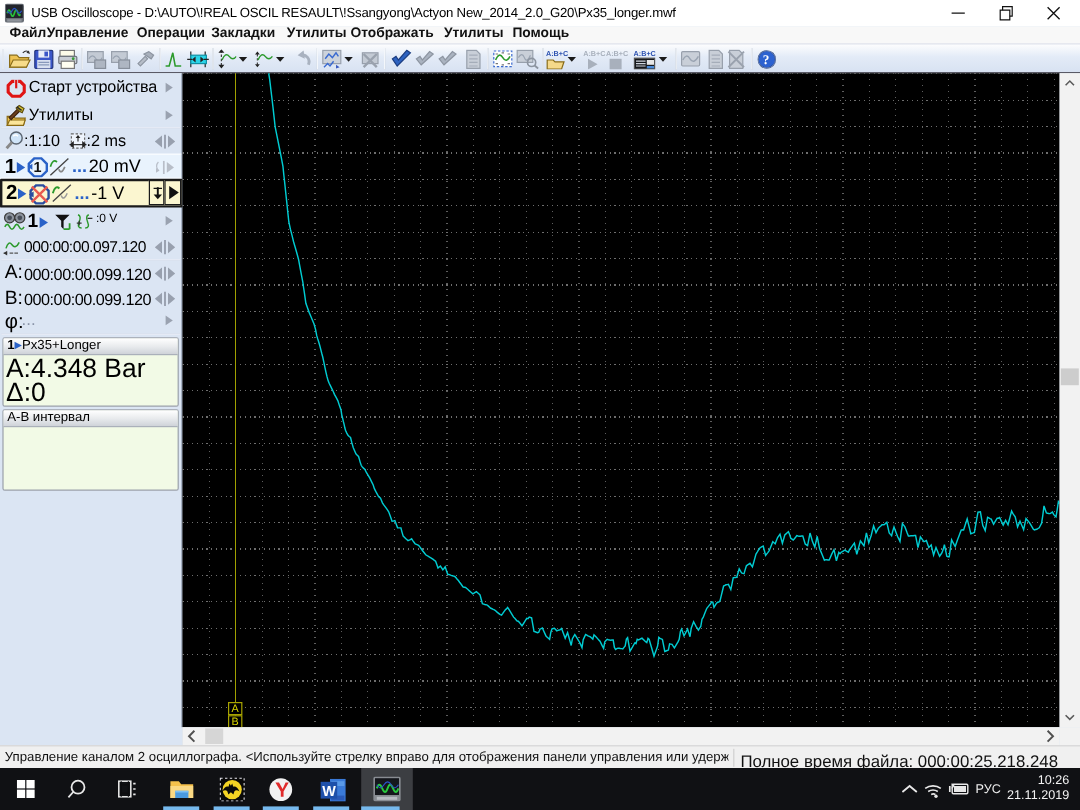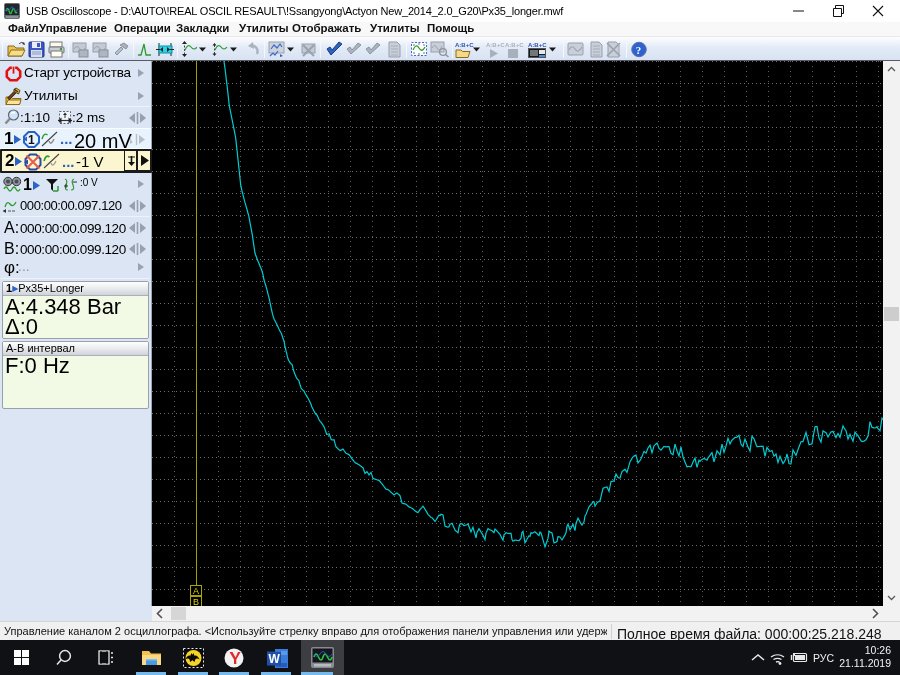--- a/index.html
+++ b/index.html
@@ -288,21 +288,21 @@
         <path d="M6.5 2h6L17 6.5v6L12.5 17h-6L2 12.5v-6z" fill="none" stroke="#2a62c8" stroke-width="2"></path>
         <text x="6" y="13.5" font-size="12" font-weight="bold" fill="#111" font-family="Liberation Sans">1</text>
         <path d="M1 9l4-2.5v5z" fill="#2a62c8"></path>
       </svg>
   <svg class="abs" style="left:41px;top:2px" width="17" height="16" viewBox="0 0 17 16">
         <path d="M1 8q2-7 5.5-4" stroke="#2c9a2c" stroke-width="1.4" fill="none"></path>
         <path d="M8 10q2 5 5-2" stroke="#888" stroke-width="1.4" fill="none"></path>
         <path d="M1 15L16 1" stroke="#444" stroke-width="1.1"></path>
       </svg>
   <span style="position:absolute;left:60px;top:1px;font-size:15px;color:#2a62c8;font-weight:bold">...</span>
-  <span style="position:absolute;left:74px;top:1px;font-size:20px">20 mV</span>
+  <span style="position:absolute;left:74px;top:1px;font-size:15px">20 mV</span>
   <svg class="abs" style="right:5px;top:5px" width="18" height="11">
         <path d="M4 1c-2 2-2 5 0 7" stroke="#b8bec8" fill="none"></path>
         <path d="M5 8l-3 2 0-4z" fill="#b8bec8"></path>
         <path d="M8.5 0v11" stroke="#b8bec8" stroke-width="1.4"></path>
         <path d="M11 1l6 4.5-6 4.5z" fill="#b8bec8"></path>
       </svg>
 </div>
 
 <div class="abs" style="left:0;top:88px;width:152px;height:24px;background:#fbf6d0;border:2px solid #1a1a1a;border-radius:1px">
   <span style="position:absolute;left:3px;top:0px;font-size:17px;font-weight:bold">2</span>
@@ -405,21 +405,20 @@
 <div class="psep" style="top:217px"></div>
 
 <div class="mpanel" style="top:220px;height:58px">
   <div class="mhead"><b>1</b><span style="color:#2a62c8;font-size:8px;vertical-align:1px">▶</span>Px35+Longer</div>
   <div class="mbig" style="margin-top:1px">A:4.348 Bar</div>
   <div class="mbig">Δ:0</div>
 </div>
 
 <div class="mpanel" style="top:280px;height:68px">
   <div class="mhead">А-В интервал</div>
-  <div class="mbig">F:0 Hz</div>
 </div>
 
 </div>
 
 <svg class="abs" id="plot" width="731" height="545" viewBox="0 0 731 545">
   <path d="M22.5 0V545 M44.5 0V545 M66.5 0V545 M88.5 0V545 M110.5 0V545 M132.5 0V545 M154.5 0V545 M176.5 0V545 M198.5 0V545 M220.5 0V545 M242.5 0V545 M264.5 0V545 M286.5 0V545 M308.5 0V545 M330.5 0V545 M352.5 0V545 M374.5 0V545 M396.5 0V545 M418.5 0V545 M440.5 0V545 M462.5 0V545 M484.5 0V545 M506.5 0V545 M528.5 0V545 M550.5 0V545 M572.5 0V545 M594.5 0V545 M616.5 0V545 M638.5 0V545 M660.5 0V545 M682.5 0V545 M704.5 0V545 M726.5 0V545" stroke="#5e5e5e" stroke-width="1" stroke-dasharray="1 4" fill="none" shape-rendering="crispEdges"></path>
   <path d="M0 0.5H731 M0 22.5H731 M0 44.5H731 M0 66.5H731 M0 88.5H731 M0 110.5H731 M0 132.5H731 M0 154.5H731 M0 176.5H731 M0 198.5H731 M0 220.5H731 M0 242.5H731 M0 264.5H731 M0 286.5H731 M0 308.5H731 M0 330.5H731 M0 352.5H731 M0 374.5H731 M0 396.5H731 M0 418.5H731 M0 440.5H731 M0 462.5H731 M0 484.5H731 M0 506.5H731 M0 528.5H731" stroke="#6e6e6e" stroke-width="1" stroke-dasharray="1 3" fill="none" shape-rendering="crispEdges"></path>
   <line x1="44.5" y1="0" x2="44.5" y2="524" stroke="#a0a000" stroke-width="1" shape-rendering="crispEdges"></line>
   <path d="M71.9,0.0 L72.8,5.8 L73.7,13.4 L74.6,20.9 L75.5,28.5 L76.4,36.6 L77.3,44.8 L78.6,51.2 L79.9,57.7 L81.2,64.2 L82.5,70.7 L83.8,77.6 L84.5,84.6 L85.2,90.8 L85.9,97.5 L86.6,104.1 L87.3,110.7 L88.0,117.4 L88.7,124.0 L90.0,130.0 L91.4,135.3 L92.7,140.7 L94.1,145.4 L95.4,150.0 L96.8,155.2 L97.7,160.1 L98.6,164.9 L99.5,169.7 L100.4,174.3 L101.0,178.8 L101.7,183.3 L102.3,187.6 L102.9,191.8 L104.3,195.7 L105.6,199.3 L107.0,202.5 L108.3,205.7 L109.7,209.0 L111.0,213.7 L111.9,218.5 L112.7,221.2 L113.6,224.0 L114.4,226.7 L115.3,230.1 L116.1,233.4 L117.0,236.7 L117.9,241.0 L118.8,245.3 L119.7,249.5 L120.5,252.9 L121.4,256.2 L122.3,258.4 L123.4,260.6 L124.5,262.8 L125.6,265.0 L126.7,267.6 L128.1,270.2 L129.5,272.8 L130.8,276.8 L132.2,280.7 L132.8,284.7 L133.5,287.5 L134.1,290.2 L134.8,292.9 L135.4,295.7 L136.0,297.8 L137.0,299.9 L138.0,301.7 L139.0,302.7 L140.1,303.6 L141.2,307.9 L142.4,312.1 L143.5,314.6 L144.6,317.2 L145.7,318.3 L146.8,319.4 L147.5,321.8 L148.2,324.3 L149.0,326.7 L149.7,327.9 L150.9,329.1 L152.1,330.2 L153.3,332.7 L154.8,335.1 L156.2,337.5 L157.6,340.3 L159.0,343.2 L159.9,346.0 L160.8,347.8 L161.7,349.6 L162.7,351.4 L163.5,352.8 L164.3,353.5 L165.1,354.2 L165.9,356.1 L166.7,358.0 L167.8,359.8 L168.9,361.2 L170.0,362.7 L171.0,364.1 L171.9,365.5 L172.9,368.1 L173.8,370.7 L174.7,373.3 L175.9,373.2 L177.1,372.8 L178.2,375.8 L179.3,378.8 L180.2,378.9 L181.1,378.9 L182.1,378.9 L183.0,382.4 L184.0,385.8 L185.0,386.7 L186.0,387.7 L187.0,388.6 L188.0,389.6 L189.0,389.1 L190.0,388.6 L191.0,388.0 L192.0,389.5 L193.0,390.9 L194.0,392.3 L195.0,392.7 L196.0,393.1 L197.0,393.6 L198.0,394.9 L199.0,396.3 L200.0,397.8 L201.0,399.0 L202.0,400.3 L203.0,401.5 L204.0,402.1 L205.0,402.6 L206.0,403.2 L207.0,403.8 L208.0,404.5 L209.0,405.2 L210.0,406.0 L211.0,406.7 L212.0,409.5 L213.0,412.4 L214.0,411.5 L215.0,410.7 L216.0,412.3 L217.0,413.9 L218.0,412.7 L219.0,411.4 L220.0,414.4 L221.0,417.4 L222.0,417.7 L223.0,418.1 L224.0,418.5 L225.0,418.8 L226.0,419.1 L227.0,419.4 L228.0,420.5 L229.0,421.7 L230.0,422.8 L231.0,424.2 L232.0,425.5 L233.0,426.9 L234.0,428.3 L235.0,428.4 L236.0,428.6 L237.0,429.4 L238.0,430.2 L239.0,431.2 L240.0,432.1 L241.0,433.0 L242.0,433.9 L243.0,433.3 L244.0,432.6 L245.0,432.0 L246.0,432.9 L247.0,433.8 L248.0,434.7 L249.0,438.4 L250.0,442.1 L251.0,442.4 L252.0,442.7 L253.0,442.9 L254.0,443.2 L255.0,444.1 L256.0,445.0 L257.0,445.9 L258.0,446.3 L259.0,446.8 L260.0,447.2 L261.0,448.0 L262.0,448.9 L263.0,449.7 L264.0,450.5 L265.0,451.1 L266.0,451.6 L267.0,450.2 L268.0,448.7 L269.0,447.3 L270.0,446.4 L271.0,445.2 L272.0,446.7 L273.0,448.3 L274.0,449.9 L275.0,451.6 L276.0,453.3 L277.0,454.3 L278.0,455.4 L279.0,456.5 L280.0,456.7 L281.0,457.9 L282.0,459.2 L283.0,460.5 L284.0,459.0 L285.0,457.4 L286.0,455.8 L287.0,454.2 L288.0,454.5 L289.0,453.3 L290.0,453.6 L291.0,453.9 L292.0,459.5 L293.0,465.2 L294.0,465.5 L295.0,465.9 L296.0,466.2 L297.0,465.8 L298.0,463.2 L299.0,462.8 L300.0,462.3 L301.0,464.6 L302.0,466.8 L303.0,469.1 L304.0,470.0 L305.0,470.9 L306.0,471.8 L307.0,466.0 L308.0,463.0 L309.0,462.8 L310.0,462.6 L311.0,463.6 L312.0,464.7 L313.0,464.3 L314.0,464.0 L315.0,463.7 L316.0,462.8 L317.0,465.5 L318.0,468.2 L319.0,470.9 L320.0,468.5 L321.0,466.2 L322.0,469.8 L323.0,473.3 L324.0,476.9 L325.0,471.2 L326.0,469.6 L327.0,467.8 L328.0,469.4 L329.0,471.0 L330.0,472.6 L331.0,474.2 L332.0,476.4 L333.0,478.7 L334.0,472.1 L335.0,469.9 L336.0,467.7 L337.0,468.3 L338.0,468.9 L339.0,469.3 L340.0,469.8 L341.0,470.7 L342.0,471.6 L343.0,468.1 L344.0,469.0 L345.0,470.1 L346.0,471.2 L347.0,472.3 L348.0,473.4 L349.0,475.4 L350.0,477.4 L351.0,479.3 L352.0,473.9 L353.0,472.8 L354.0,471.8 L355.0,472.1 L356.0,472.3 L357.0,472.6 L358.0,472.4 L359.0,472.4 L360.0,478.5 L361.0,480.2 L362.0,479.6 L363.0,479.1 L364.0,479.2 L365.0,479.4 L366.0,479.5 L367.0,479.7 L368.0,478.5 L369.0,477.3 L370.0,471.6 L371.0,470.4 L372.0,476.0 L373.0,481.7 L374.0,480.0 L375.0,478.3 L376.0,476.5 L377.0,474.8 L378.0,475.4 L379.0,471.7 L380.0,472.3 L381.0,471.8 L382.0,471.3 L383.0,470.8 L384.0,471.8 L385.0,472.7 L386.0,473.7 L387.0,474.5 L388.0,471.0 L389.0,471.9 L390.0,475.4 L391.0,478.8 L392.0,482.3 L393.0,485.8 L394.0,483.0 L395.0,480.2 L396.0,477.4 L397.0,470.2 L398.0,471.0 L399.0,471.4 L400.0,471.9 L401.0,476.9 L402.0,481.9 L403.0,481.5 L404.0,481.1 L405.0,480.6 L406.0,475.6 L407.0,475.8 L408.0,476.0 L409.0,477.5 L410.0,478.9 L411.0,477.3 L412.0,475.6 L413.0,473.9 L414.0,471.8 L415.0,465.3 L416.0,463.2 L417.0,466.0 L418.0,468.8 L419.0,467.0 L420.0,465.1 L421.0,463.2 L422.0,466.4 L423.0,469.6 L424.0,462.5 L425.0,459.8 L426.0,457.1 L427.0,459.0 L428.0,460.9 L429.0,462.5 L430.0,464.1 L431.0,462.5 L432.0,461.0 L433.0,455.0 L434.0,453.5 L435.0,450.9 L436.0,448.4 L437.0,445.9 L438.0,444.7 L439.0,443.5 L440.0,442.3 L441.0,440.6 L442.0,440.7 L443.0,445.1 L444.0,443.5 L445.0,441.8 L446.0,440.9 L447.0,440.7 L448.0,439.7 L449.0,435.6 L450.0,431.5 L451.0,427.4 L452.0,426.9 L453.0,426.3 L454.0,426.2 L455.0,426.0 L456.0,428.2 L457.0,430.3 L458.0,425.5 L459.0,420.5 L460.0,420.3 L461.0,420.2 L462.0,420.0 L463.0,416.5 L464.0,413.1 L465.0,414.8 L466.0,416.5 L467.0,416.8 L468.0,417.0 L469.0,413.7 L470.0,410.5 L471.0,409.8 L472.0,409.1 L473.0,408.4 L474.0,409.9 L475.0,411.4 L476.0,407.9 L477.0,404.3 L478.0,400.7 L479.0,399.1 L480.0,397.4 L481.0,395.8 L482.0,395.1 L483.0,394.6 L484.0,394.1 L485.0,398.0 L486.0,401.9 L487.0,400.6 L488.0,399.3 L489.0,397.8 L490.0,395.4 L491.0,392.9 L492.0,390.4 L493.0,391.3 L494.0,392.1 L495.0,389.5 L496.0,387.0 L497.0,385.6 L498.0,384.2 L499.0,388.0 L500.0,391.8 L501.0,388.3 L502.0,384.8 L503.0,383.9 L504.0,383.0 L505.0,382.1 L506.0,384.4 L507.0,387.5 L508.0,388.3 L509.0,389.1 L510.0,387.9 L511.0,386.7 L512.0,385.4 L513.0,385.7 L514.0,385.9 L515.0,385.8 L516.0,385.7 L517.0,385.6 L518.0,389.0 L519.0,392.3 L520.0,393.0 L521.0,393.7 L522.0,388.5 L523.0,383.2 L524.0,386.5 L525.0,390.1 L526.0,392.5 L527.0,394.9 L528.0,390.4 L529.0,385.9 L530.0,391.1 L531.0,396.1 L532.0,398.5 L533.0,400.9 L534.0,403.4 L535.0,405.9 L536.0,405.4 L537.0,405.5 L538.0,405.6 L539.0,405.7 L540.0,403.4 L541.0,401.0 L542.0,399.0 L543.0,397.1 L544.0,401.7 L545.0,406.3 L546.0,402.8 L547.0,399.3 L548.0,400.4 L549.0,399.2 L550.0,398.6 L551.0,398.0 L552.0,397.4 L553.0,398.0 L554.0,398.6 L555.0,399.2 L556.0,396.9 L557.0,395.7 L558.0,394.3 L559.0,392.9 L560.0,391.6 L561.0,396.2 L562.0,400.9 L563.0,397.2 L564.0,393.5 L565.0,389.8 L566.0,391.1 L567.0,392.5 L568.0,393.8 L569.0,388.4 L570.0,383.1 L571.0,387.2 L572.0,391.3 L573.0,388.2 L574.0,385.2 L575.0,381.2 L576.0,377.3 L577.0,380.1 L578.0,382.9 L579.0,381.0 L580.0,379.1 L581.0,378.2 L582.0,377.3 L583.0,376.3 L584.0,376.3 L585.0,376.2 L586.0,375.1 L587.0,374.3 L588.0,378.7 L589.0,383.1 L590.0,384.3 L591.0,385.4 L592.0,381.4 L593.0,378.1 L594.0,380.8 L595.0,383.5 L596.0,386.1 L597.0,388.1 L598.0,390.2 L599.0,382.7 L600.0,375.3 L601.0,376.6 L602.0,377.9 L603.0,380.5 L604.0,383.2 L605.0,385.7 L606.0,385.6 L607.0,385.5 L608.0,385.4 L609.0,385.4 L610.0,385.3 L611.0,385.2 L612.0,390.3 L613.0,395.3 L614.0,390.9 L615.0,386.5 L616.0,387.8 L617.0,389.1 L618.0,390.4 L619.0,390.0 L620.0,389.5 L621.0,392.4 L622.0,395.2 L623.0,394.2 L624.0,393.1 L625.0,397.4 L626.0,401.6 L627.0,398.4 L628.0,395.3 L629.0,397.7 L630.0,400.2 L631.0,402.6 L632.0,401.1 L633.0,399.6 L634.0,396.8 L635.0,392.8 L636.0,397.6 L637.0,402.5 L638.0,403.0 L639.0,403.0 L640.0,395.9 L641.0,388.8 L642.0,390.7 L643.0,392.6 L644.0,394.4 L645.0,391.5 L646.0,388.6 L647.0,386.0 L648.0,383.4 L649.0,380.7 L650.0,380.5 L651.0,380.6 L652.0,377.5 L653.0,374.5 L654.0,371.4 L655.0,375.5 L656.0,379.5 L657.0,383.8 L658.0,383.4 L659.0,383.1 L660.0,382.7 L661.0,376.9 L662.0,371.2 L663.0,365.8 L664.0,365.6 L665.0,365.5 L666.0,371.3 L667.0,377.0 L668.0,378.9 L669.0,381.1 L670.0,375.6 L671.0,370.0 L672.0,370.5 L673.0,371.1 L674.0,371.6 L675.0,373.7 L676.0,375.9 L677.0,374.2 L678.0,372.5 L679.0,370.8 L680.0,370.8 L681.0,370.3 L682.0,372.4 L683.0,374.5 L684.0,376.6 L685.0,374.6 L686.0,372.6 L687.0,374.4 L688.0,376.3 L689.0,372.5 L690.0,368.7 L691.0,364.9 L692.0,366.8 L693.0,368.3 L694.0,369.7 L695.0,373.9 L696.0,378.1 L697.0,375.7 L698.0,373.3 L699.0,375.7 L700.0,378.0 L701.0,380.3 L702.0,375.7 L703.0,371.1 L704.0,372.3 L705.0,373.5 L706.0,374.7 L707.0,376.4 L708.0,378.1 L709.0,379.8 L710.0,380.6 L711.0,380.3 L712.0,380.1 L713.0,379.4 L714.0,378.8 L715.0,376.9 L716.0,375.0 L717.0,368.4 L718.0,360.6 L719.0,363.5 L720.0,366.5 L721.0,366.7 L722.0,366.9 L723.0,367.0 L724.0,366.4 L725.0,365.7 L726.0,367.7 L727.0,368.7 L728.0,369.7 L729.0,363.7 L730.0,357.1 L731.0,358.6" stroke="#00ccd2" stroke-width="1.2" fill="none"></path>
   <g font-size="9" font-family="Liberation Sans">

